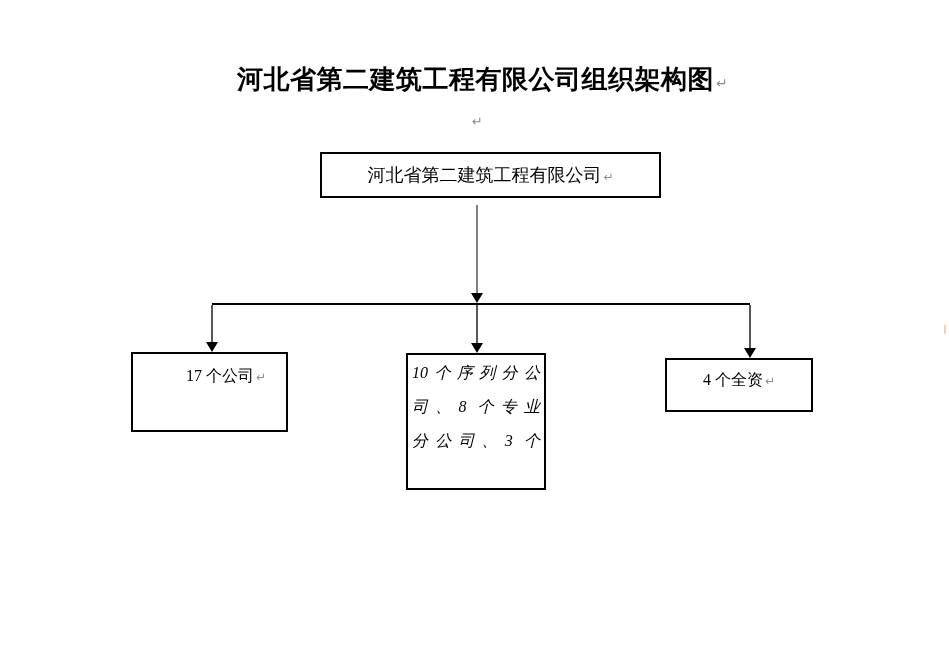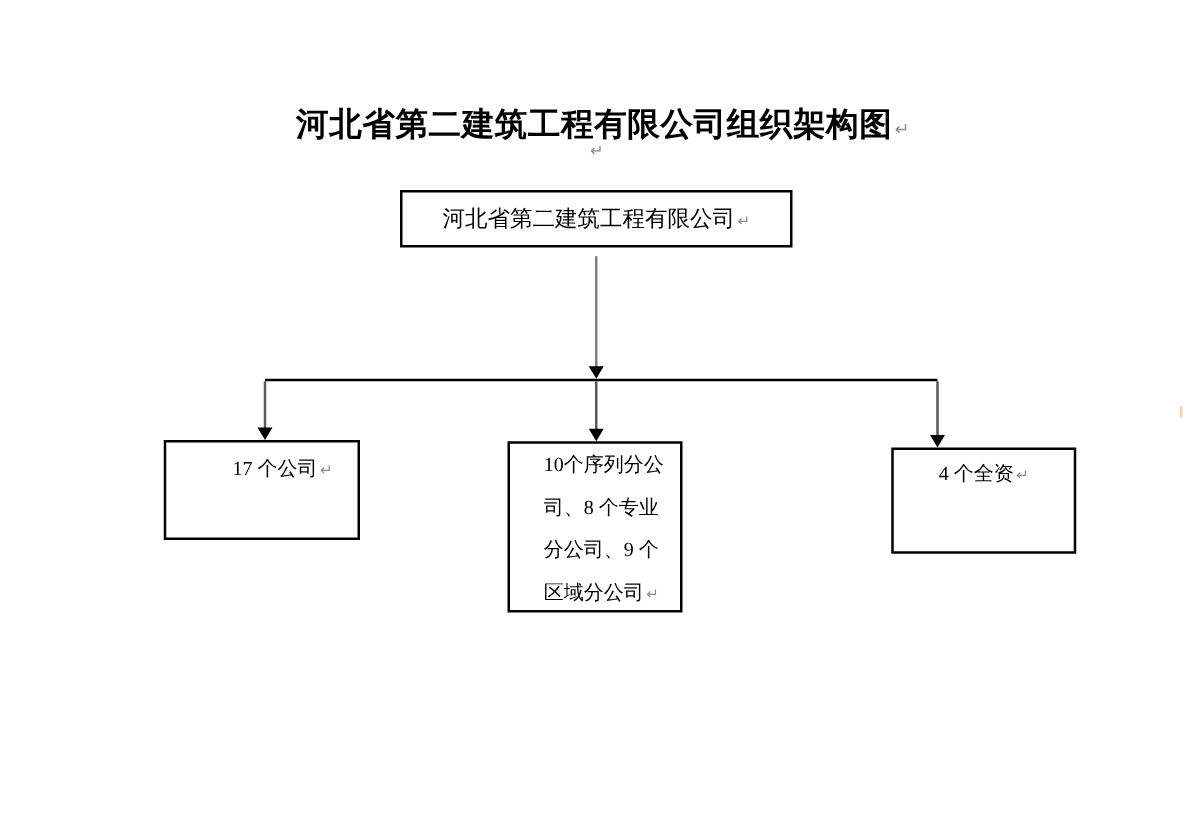--- a/index.html
+++ b/index.html
@@ -23,21 +23,20 @@
   .title {
     position: absolute;
     left: 16px; right: 0;
     top: 62px;
     text-align: center;
     font-family: "Liberation Sans", "DejaVu Sans", sans-serif;
     font-weight: bold;
     font-size: 26px;
     letter-spacing: 0.5px;
     white-space: nowrap;
-    margin-top: 20px;
   }
   .pmark {
     color: var(--paragraph-mark);
     font-size: 12px;
     font-weight: normal;
     font-family: "DejaVu Sans", sans-serif;
     margin-left: 2px;
     vertical-align: baseline;
   }
   .title .pmark { font-size: 14px; }
@@ -51,49 +50,50 @@
   }
   .box {
     position: absolute;
     border: 2px solid var(--border);
     background: var(--background);
     box-sizing: border-box;
     font-size: 16px;
   }
   .root-box {
     left: 320px; top: 152px;
-    width: 314px; height: 46px;
+    width: 341px; height: 46px;
     font-size: 18px;
     line-height: 42px;
     text-align: center;
     white-space: nowrap;
   }
   .left-box {
     left: 131px; top: 352px;
     width: 157px; height: 80px;
     padding-top: 6px;
     text-align: center;
   }
   .left-box .bline { line-height: 32px; margin-left: 33px; }
   .middle-box {
     left: 406px; top: 353px;
     width: 140px; height: 137px;
     padding-top: 1px;
   }
   .middle-box .bline {
     line-height: 34px;
-    padding: 0 27px;
+    padding: 0 4px;
     text-align: center;
     text-align-last: justify;
     white-space: nowrap;
+    font-style: italic;
   }
   .middle-box .bline.last { text-align-last: left; }
   .right-box {
-    left: 713px; top: 358px;
-    width: 148px; height: 85px;
+    left: 665px; top: 358px;
+    width: 148px; height: 54px;
     padding-top: 4px;
     text-align: center;
   }
   .right-box .bline { line-height: 32px; }
   .vline { position: absolute; }
   .main-drop {
     left: 476px; top: 205px;
     width: 2px; height: 89px;
     background: var(--connector-main);
   }
@@ -162,22 +162,21 @@
   <div class="vline drop-right"></div>
   <div class="arrowhead ah-right"></div>
 
   <div class="box left-box">
     <div class="bline"><span>17 个公司</span><span class="pmark">↵</span></div>
   </div>
 
   <div class="box middle-box">
     <div class="bline"><span>10个序列分公</span></div>
     <div class="bline"><span>司、8 个专业</span></div>
-    <div class="bline"><span>分公司、9 个</span></div>
-    <div class="bline last"><span>区域分公司</span><span class="pmark">↵</span></div>
+    <div class="bline"><span>分公司、3 个</span></div>
   </div>
 
   <div class="box right-box">
     <div class="bline"><span>4 个全资</span><span class="pmark">↵</span></div>
   </div>
 
   <div class="edge-artifact"></div>
 
 </div>
 

